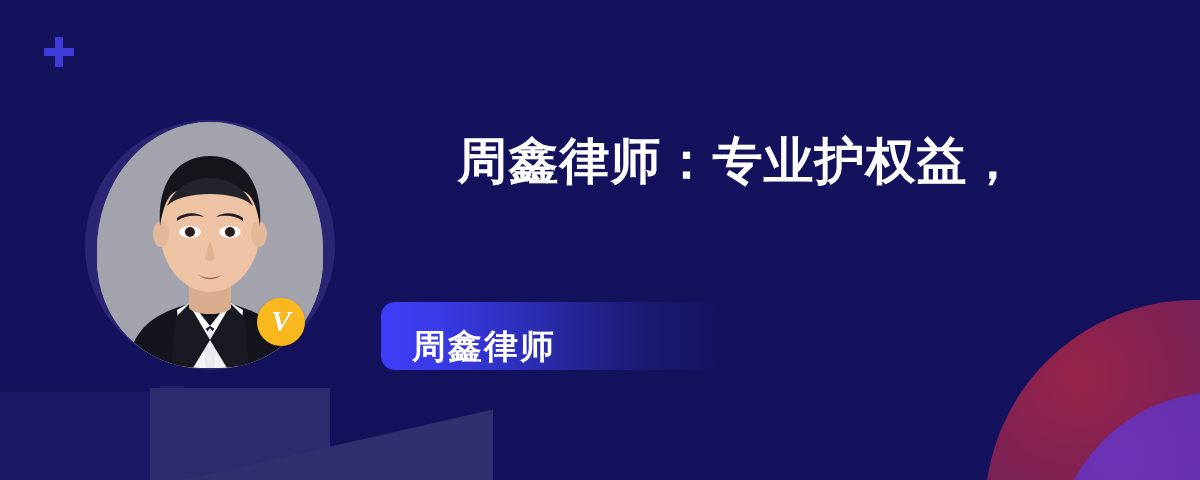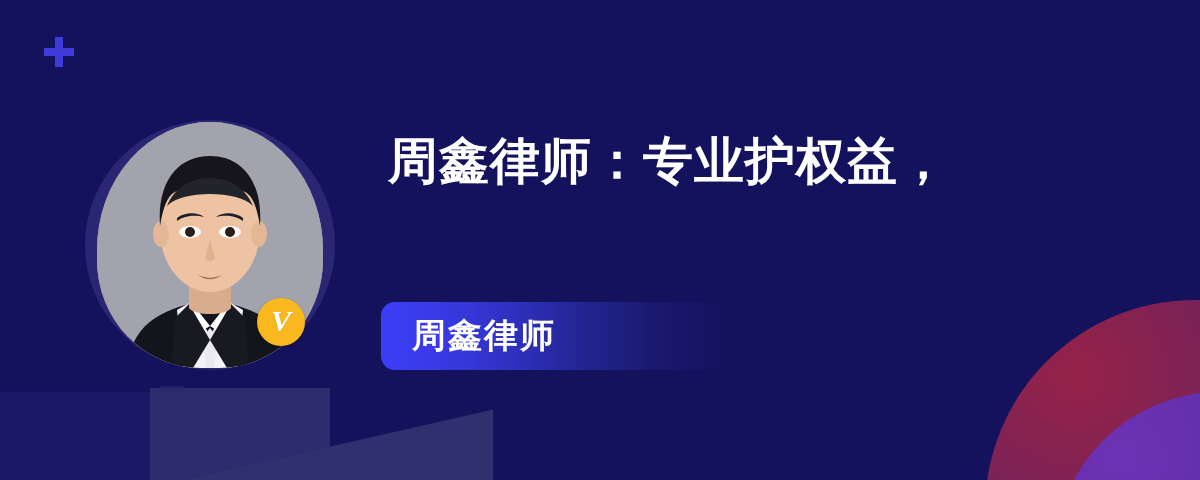--- a/index.html
+++ b/index.html
@@ -101,28 +101,28 @@
   .headline{
     margin:0;padding:0;
     color:#ffffff;
     font-size:50px;
     font-weight:bold;
     letter-spacing:1px;
     line-height:78px;
     font-family:"DejaVu Sans","Liberation Sans",sans-serif;
     white-space:nowrap;
   }
-  .headline .ln{display:block;}
+  .headline .ln{display:block;text-align:center;}
 
   .name-badge{
     position:absolute;left:381px;top:302px;
     width:340px;height:68px;
     border-radius:14px;
     background:linear-gradient(90deg,#3d3df7 0%,#3a3ae8 16%,#2f31c0 38%,#232490 60%,#1b1a72 78%,#15125e 100%);
-    display:flex;align-items:center;
+    display:flex;align-items:flex-end;
   }
   .name-badge span{
     color:#ffffff;font-size:34px;font-weight:bold;letter-spacing:2px;
     margin-left:31px;
     font-family:"DejaVu Sans","Liberation Sans",sans-serif;
   }
 </style>
 </head>
 <body>
 

